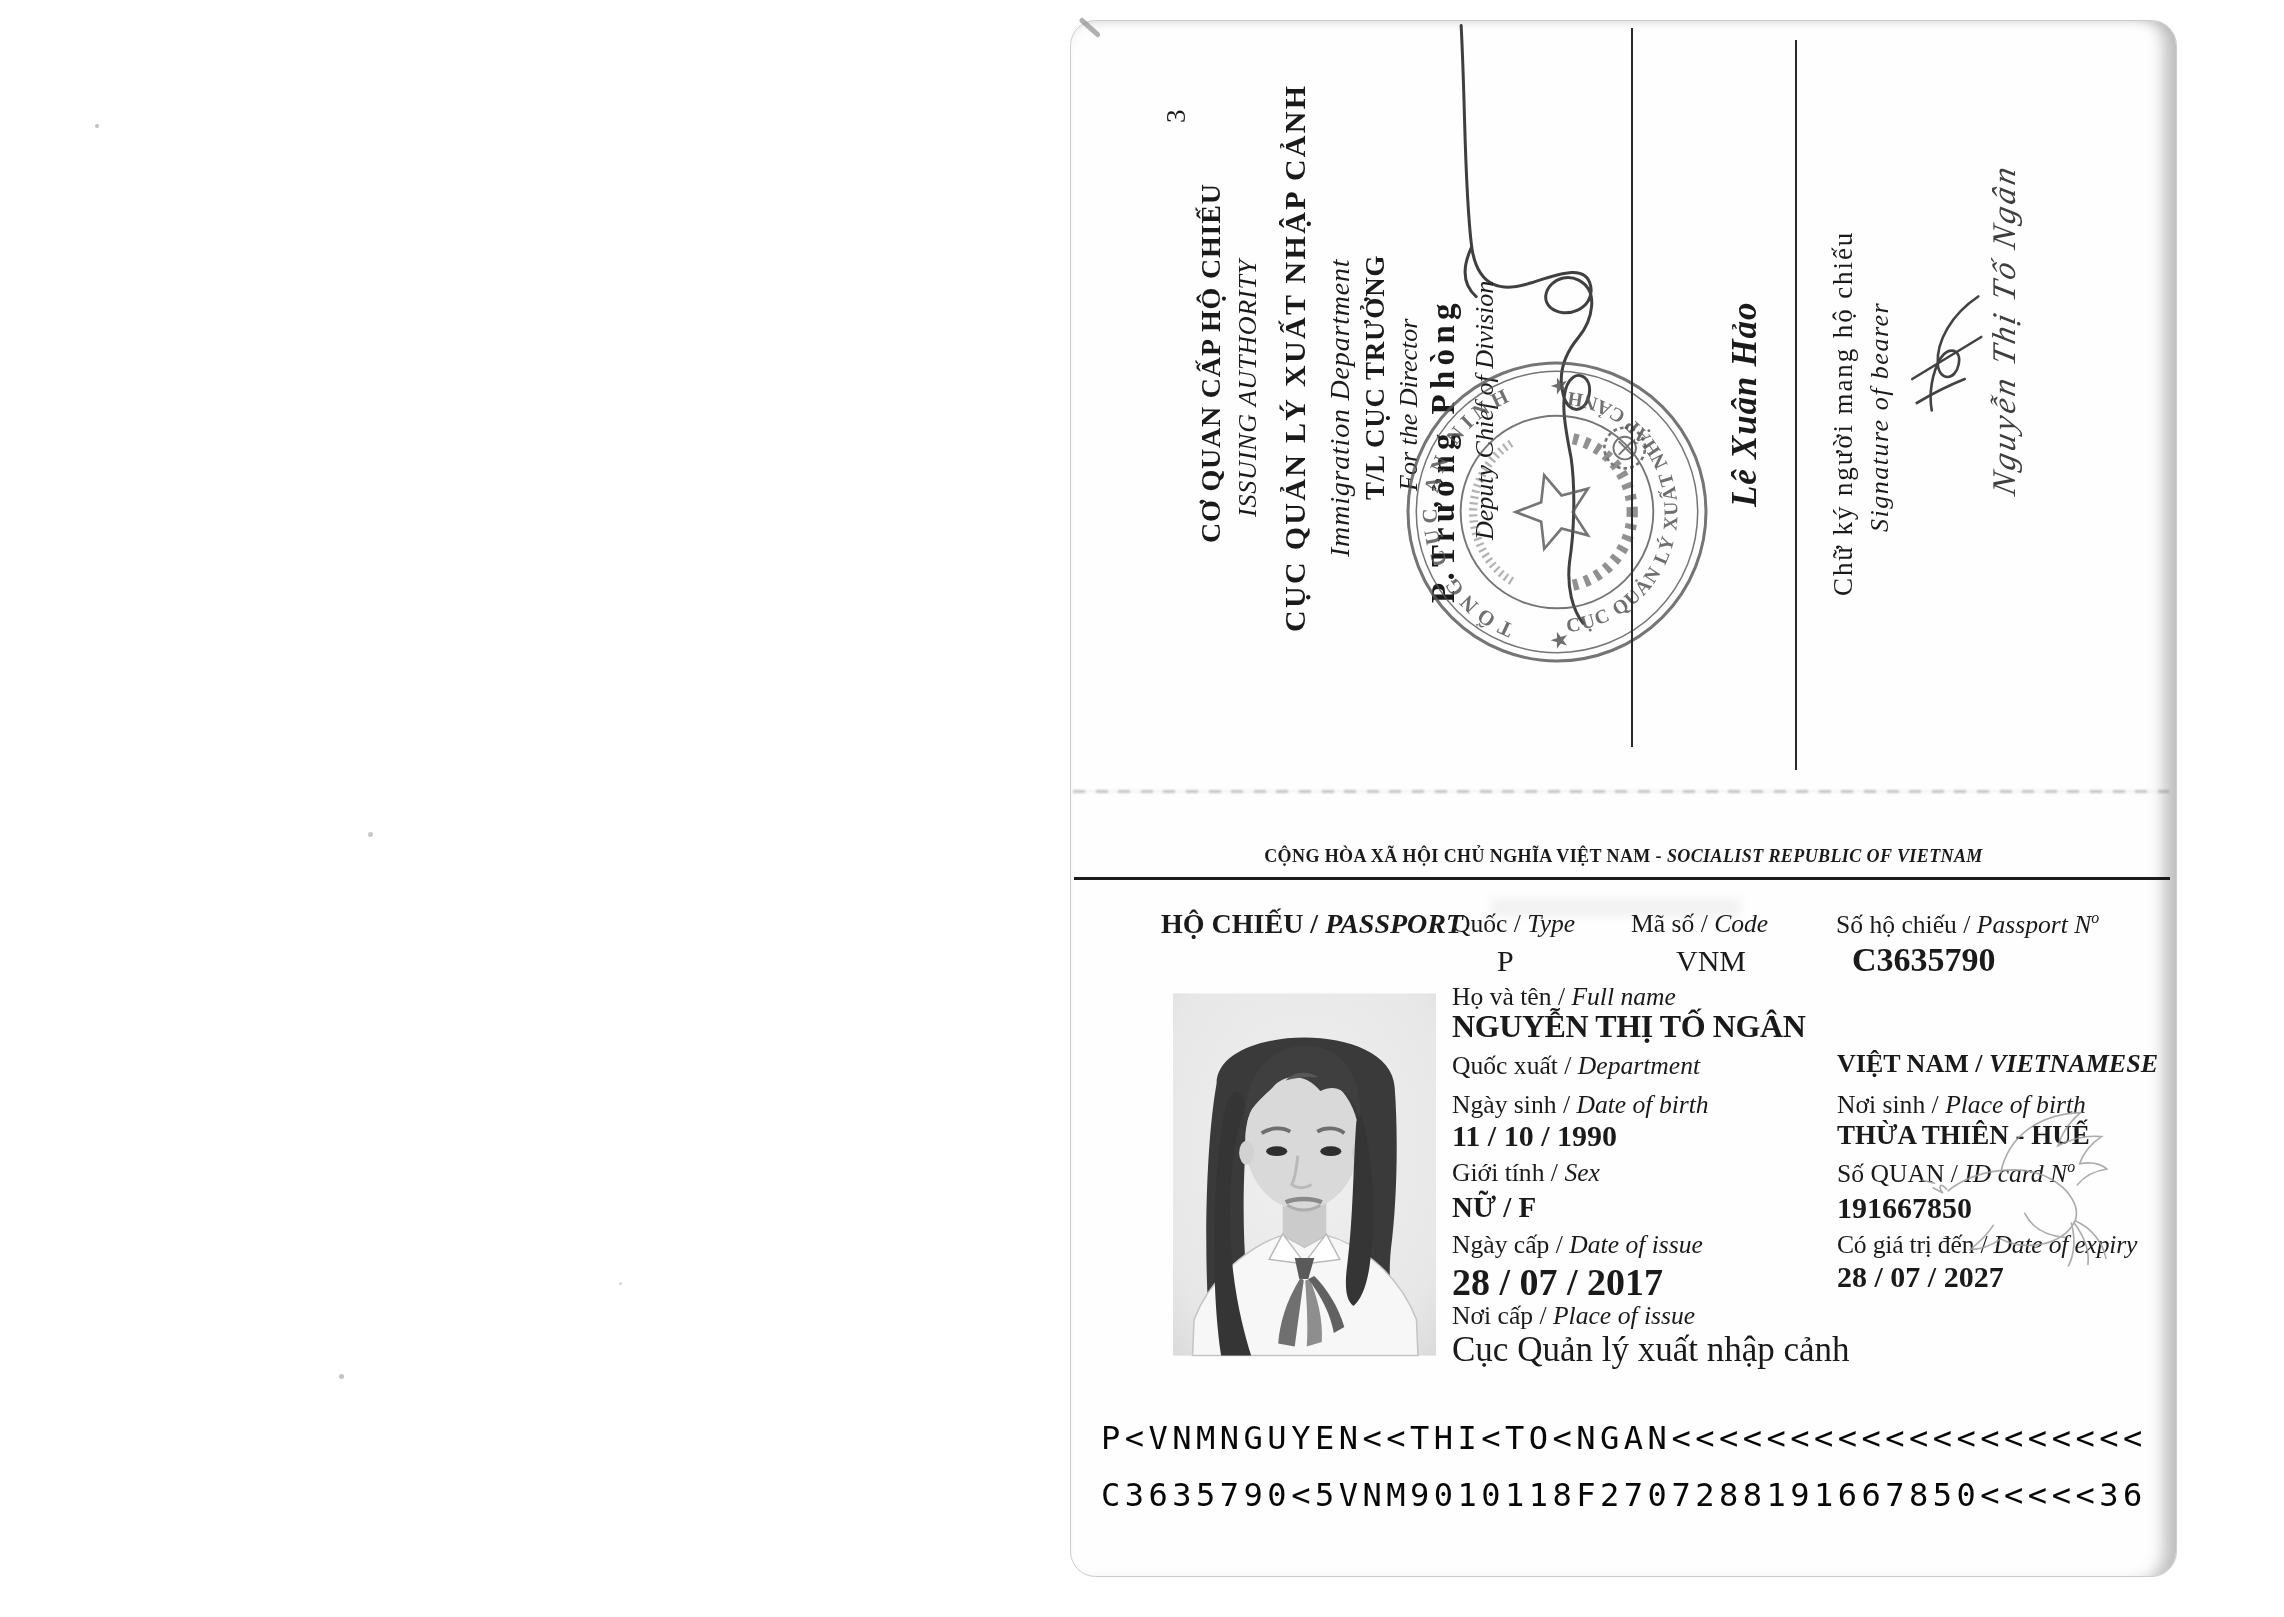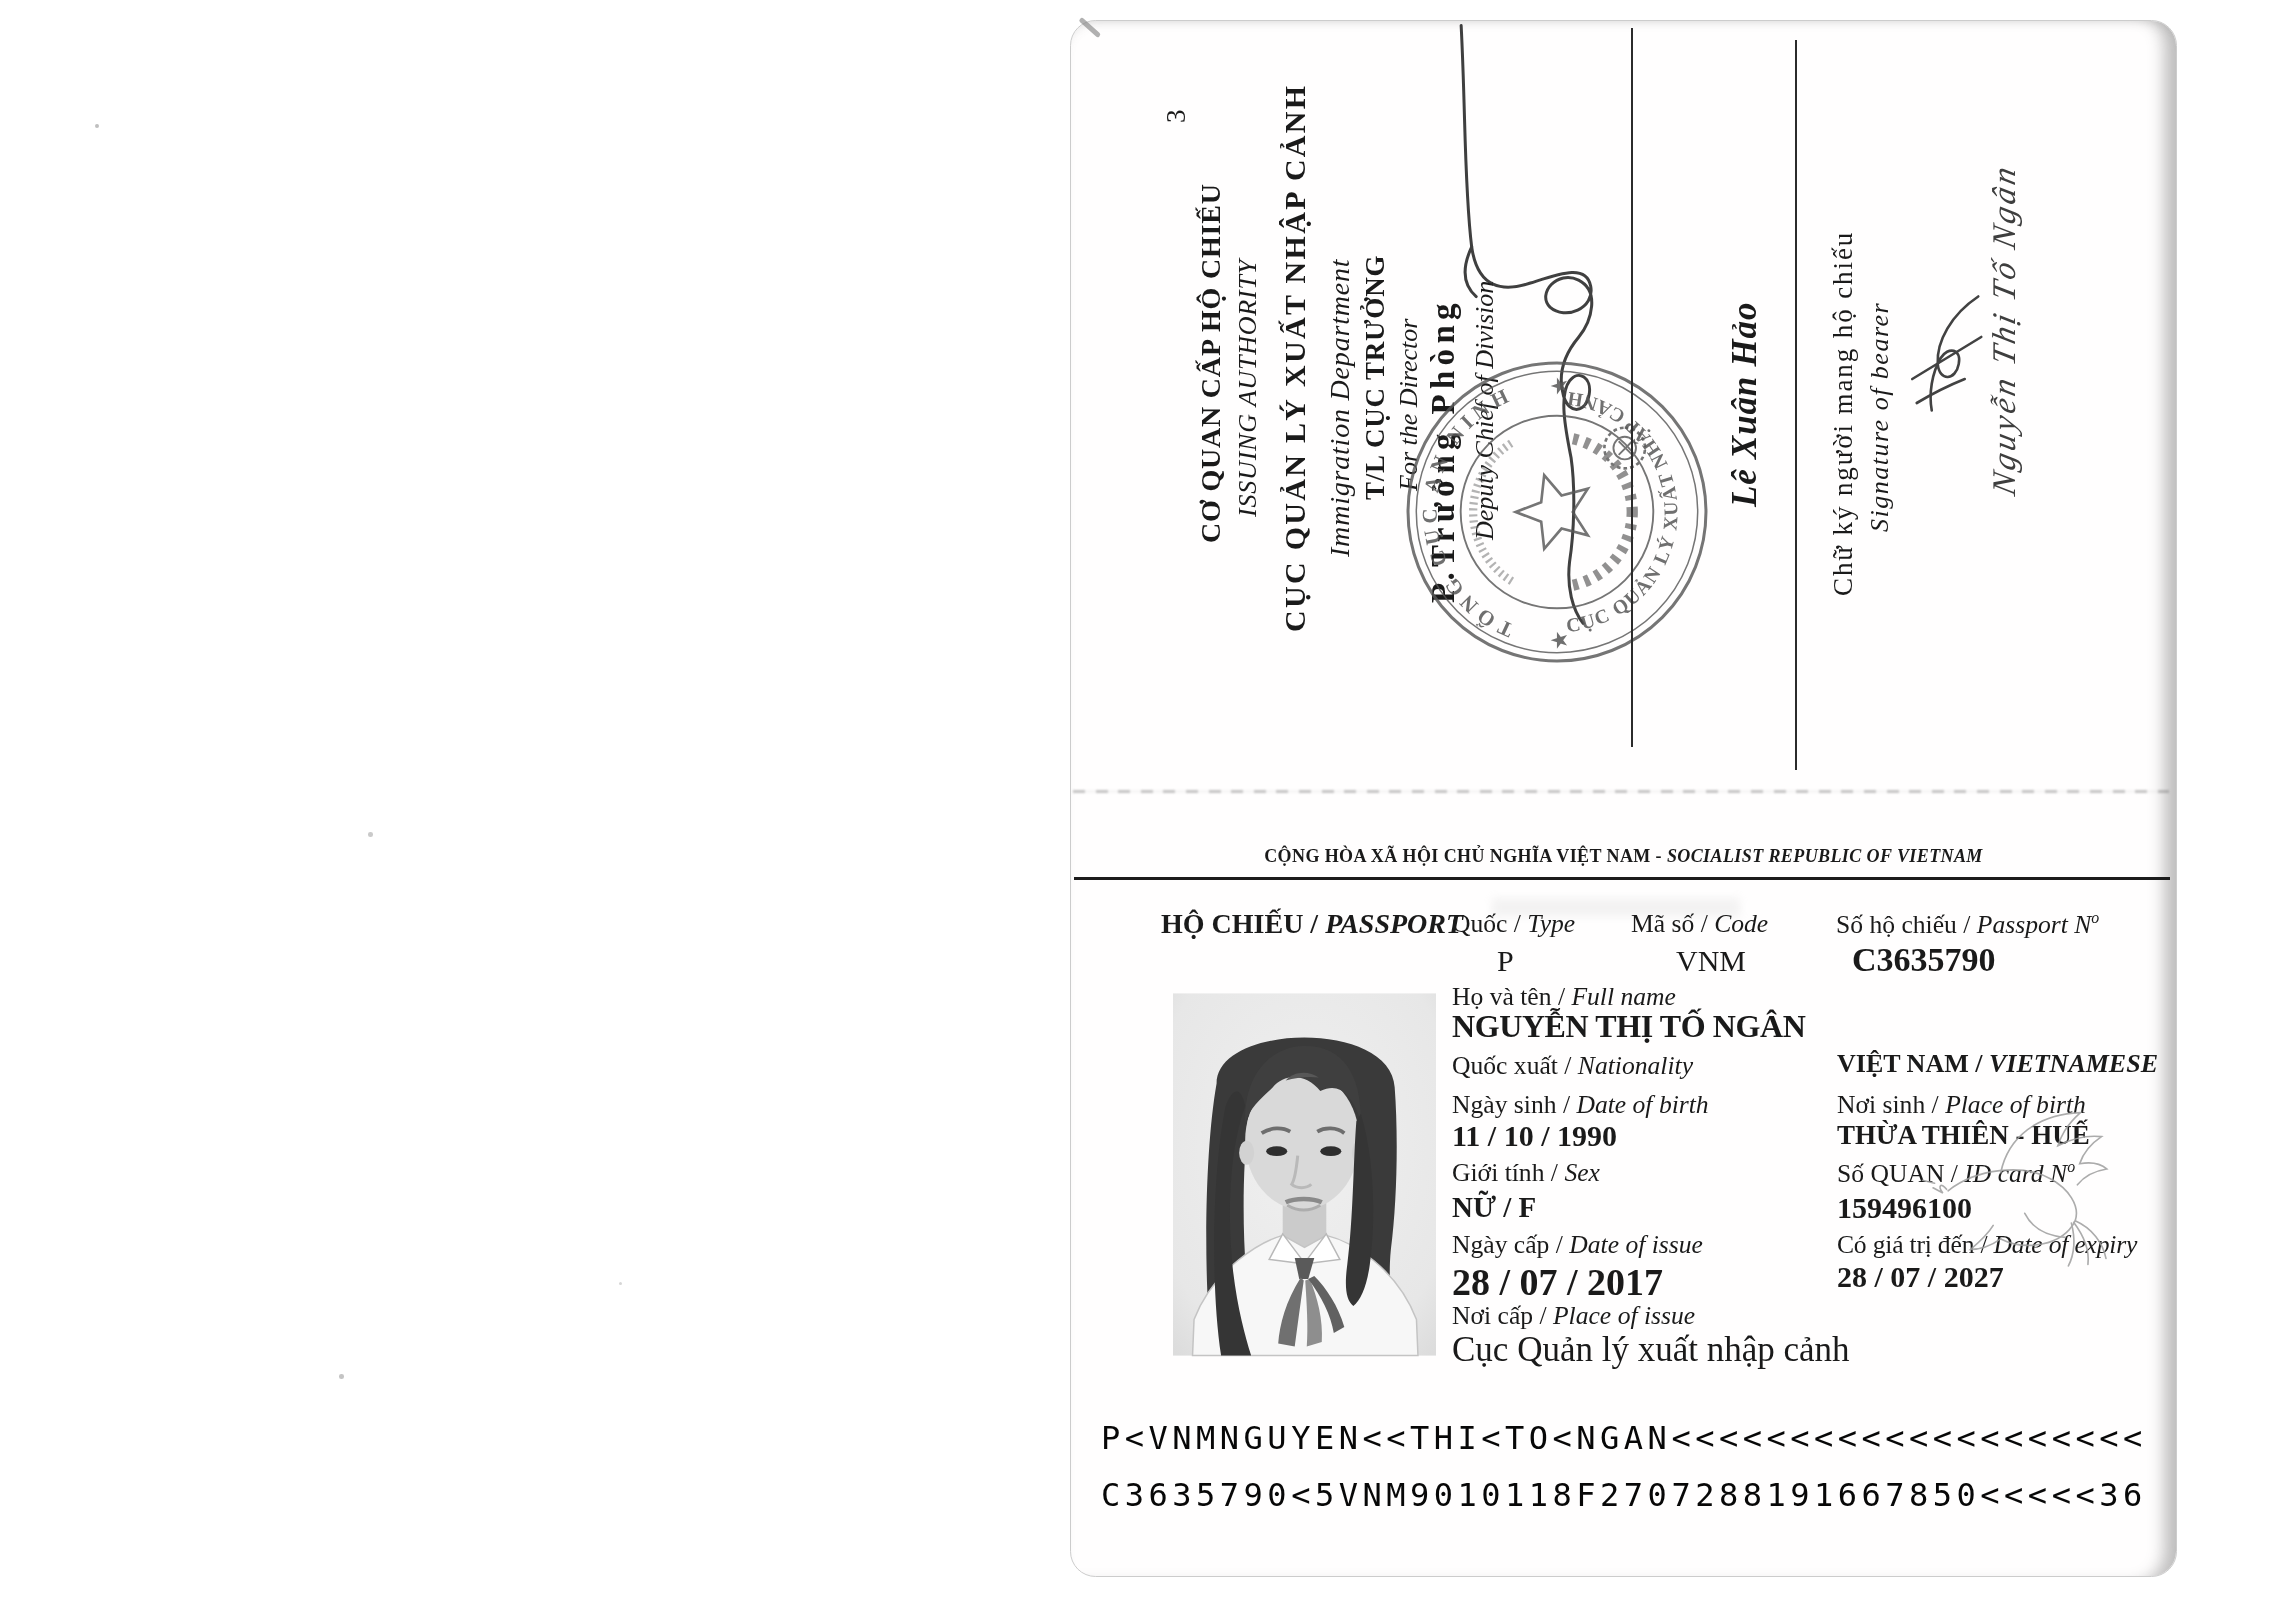--- a/index.html
+++ b/index.html
@@ -179,21 +179,21 @@
     <div class="val" style="left:426px;top:923px;font-size:30px;font-weight:normal;">P</div>
     <div class="val" style="left:605px;top:923px;font-size:30px;font-weight:normal;">VNM</div>
     <div class="val" style="left:781px;top:920px;font-size:34px;">C3635790</div>
 
     <div class="lab" style="left:381px;top:961px;">
       <span>Họ và tên</span><span> / </span><span class="i">Full name</span>
     </div>
     <div class="val" style="left:381px;top:987px;font-size:32px;letter-spacing:-0.4px;">NGUYỄN THỊ TỐ NGÂN</div>
 
     <div class="lab" style="left:381px;top:1030px;">
-      <span>Quốc xuất</span><span> / </span><span class="i">Nationality</span>
+      <span>Quốc xuất</span><span> / </span><span class="i">Department</span>
     </div>
     <div class="val" style="left:766px;top:1028px;font-size:26px;">
       <span>VIỆT NAM</span><span> / </span><span class="i">VIETNAMESE</span>
     </div>
 
     <div class="lab" style="left:381px;top:1069px;">
       <span>Ngày sinh</span><span> / </span><span class="i">Date of birth</span>
     </div>
     <div class="lab" style="left:766px;top:1069px;">
       <span>Nơi sinh</span><span> / </span><span class="i">Place of birth</span>
@@ -201,21 +201,21 @@
     <div class="val" style="left:381px;top:1098px;font-size:30px;">11 / 10 / 1990</div>
     <div class="val" style="left:766px;top:1099px;font-size:27px;">THỪA THIÊN - HUẾ</div>
 
     <div class="lab" style="left:381px;top:1137px;">
       <span>Giới tính</span><span> / </span><span class="i">Sex</span>
     </div>
     <div class="lab" style="left:766px;top:1137px;">
       <span>Số QUAN</span><span> / </span><span class="i">ID card N</span><sup>o</sup>
     </div>
     <div class="val" style="left:381px;top:1170px;font-size:29px;">NỮ / F</div>
-    <div class="val" style="left:766px;top:1170px;font-size:30px;">159496100</div>
+    <div class="val" style="left:766px;top:1170px;font-size:30px;">191667850</div>
 
     <div class="lab" style="left:381px;top:1209px;">
       <span>Ngày cấp</span><span> / </span><span class="i">Date of issue</span>
     </div>
     <div class="lab" style="left:766px;top:1209px;letter-spacing:-0.2px;">
       <span>Có giá trị đến</span><span> / </span><span class="i">Date of expiry</span>
     </div>
     <div class="val" style="left:381px;top:1239px;font-size:38px;">28 / 07 / 2017</div>
     <div class="val" style="left:766px;top:1239px;font-size:30px;">28 / 07 / 2027</div>
 

